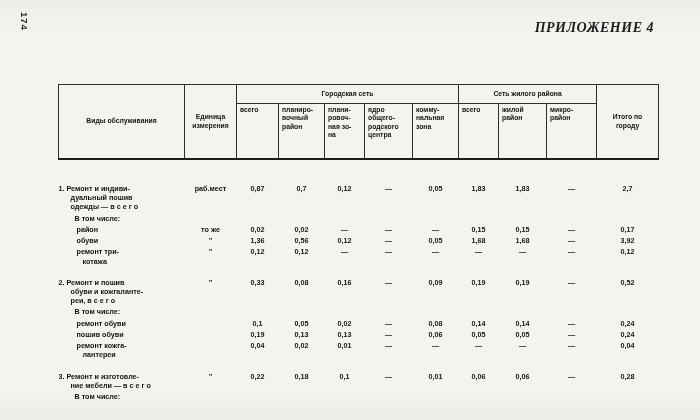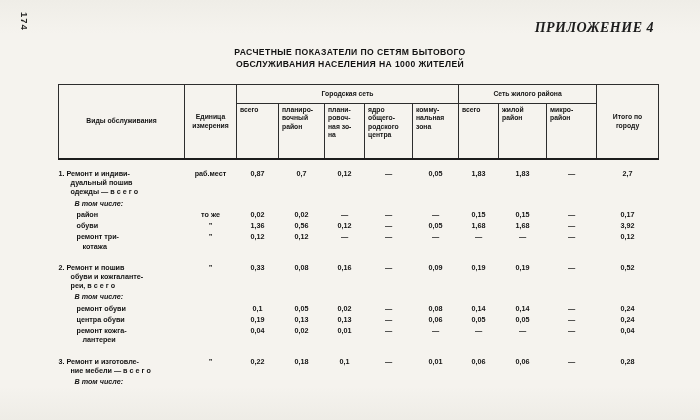--- a/index.html
+++ b/index.html
@@ -54,46 +54,43 @@
   thead tr:last-child th, thead tr.group-row th[rowspan]{border-bottom:2px solid #1c1c1c;}
   th.label-h{text-align:left;padding-left:4px;vertical-align:top;}
   tbody td{
     border:none;
     font-size:7.2px;font-weight:bold;
     line-height:1.28;
     padding:1px 1px;
     vertical-align:top;
     color:#141414;
   }
-  tbody tr:first-child td{padding-top:9px;}
+  tbody tr:first-child td{padding-top:24px;}
   tr.gap td{padding-top:11px;}
   td.c-label{
     text-align:left;
     white-space:pre-line;
     padding-left:12px;text-indent:-12px;
   }
   tr.row-sub td.c-label{padding-left:24px;text-indent:-6px;}
   tr.row-note td.c-label{
     padding-left:16px;text-indent:0;
-    font-style:italic;
   }
   td.c-unit{text-align:center;}
   td.c-val{text-align:center;}
 </style>
 </head>
 <body>
 
 <div class="page">
 
   <div class="pagenum">174</div>
 
   <div class="appendix">ПРИЛОЖЕНИЕ  4</div>
 
-  <div class="title">РАСЧЕТНЫЕ ПОКАЗАТЕЛИ ПО СЕТЯМ БЫТОВОГО
-ОБСЛУЖИВАНИЯ НАСЕЛЕНИЯ НА 1000 ЖИТЕЛЕЙ</div>
 
   <table class="main">
     <colgroup>
       <col style="width:126px">
       <col style="width:52px">
       <col style="width:42px">
       <col style="width:46px">
       <col style="width:40px">
       <col style="width:48px">
       <col style="width:46px">
@@ -239,21 +236,21 @@
           <td class="c-val">0,05</td>
           <td class="c-val">0,02</td>
           <td class="c-val">—</td>
           <td class="c-val">0,08</td>
           <td class="c-val">0,14</td>
           <td class="c-val">0,14</td>
           <td class="c-val">—</td>
           <td class="c-val">0,24</td>
         </tr>
         <tr class="row-sub">
-          <td class="c-label">центра обуви</td>
+          <td class="c-label">пошив обуви</td>
           <td class="c-unit"></td>
           <td class="c-val">0,19</td>
           <td class="c-val">0,13</td>
           <td class="c-val">0,13</td>
           <td class="c-val">—</td>
           <td class="c-val">0,06</td>
           <td class="c-val">0,05</td>
           <td class="c-val">0,05</td>
           <td class="c-val">—</td>
           <td class="c-val">0,24</td>

